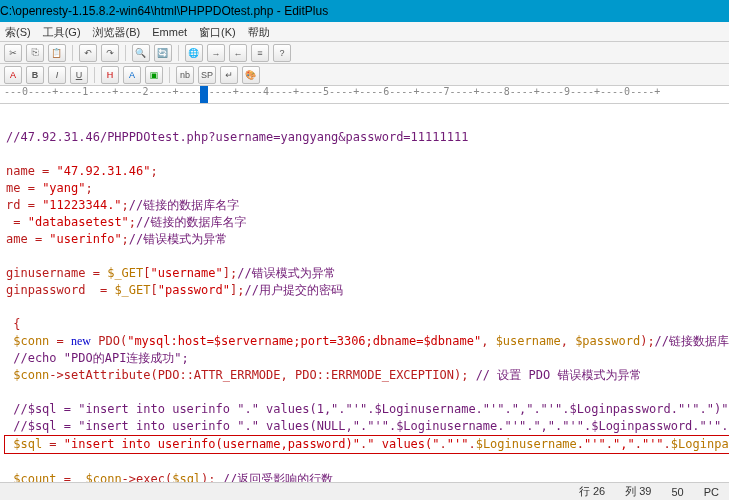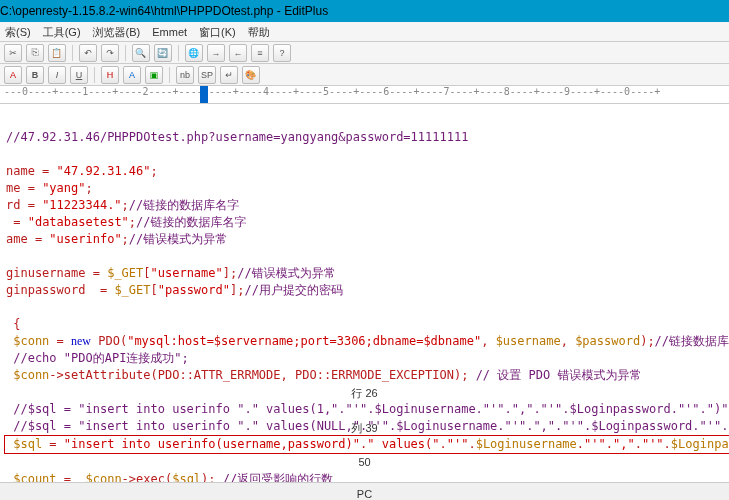--- a/index.html
+++ b/index.html
@@ -6,21 +6,21 @@
 body { font-family: "Microsoft YaHei", SimSun, sans-serif; font-size: 12px; background: #f0f0f0; width: 729px; height: 500px; overflow: hidden; }
 .titlebar { background: #0099cc; color: #000; height: 22px; line-height: 22px; text-align: left; font-size: 12px; }
 .menubar { background: #f5f5f5; height: 20px; border-bottom: 1px solid #ccc; padding: 0 2px; display: flex; gap: 6px; }
 .menubar span { line-height: 20px; font-size: 11px; color: #333; padding: 0 3px; cursor: pointer; }
 .toolbar { background: #f5f5f5; height: 22px; border-bottom: 1px solid #ccc; display: flex; gap: 4px; padding: 2px 4px; align-items: center; }
 .tool-btn { width: 18px; height: 18px; border: 1px solid #bbb; background: linear-gradient(#fff,#e8e8e8); border-radius: 2px; display: flex; align-items: center; justify-content: center; font-size: 9px; color: #555; }
 .tool-sep { width: 1px; height: 16px; background: #ccc; margin: 0 2px; }
 .ruler { background: #fff; height: 18px; border-bottom: 1px solid #ccc; font-family: monospace; font-size: 10px; color: #888; white-space: nowrap; overflow: hidden; padding-left: 4px; position: relative; }
 .ruler .caret { position: absolute; top: 0; width: 8px; height: 18px; background: #0066cc; }
 .editor { background: #fff; font-family: Consolas, monospace; font-size: 12px; line-height: 17px; padding: 8px 6px; white-space: pre; overflow: hidden; height: 400px; }
-.statusbar { position: fixed; bottom: 0; left: 0; right: 4px; background: #f0f0f0; border-top: 1px solid #ccc; height: 18px; font-size: 11px; display: flex; justify-content: flex-end; gap: 20px; padding: 0 10px; align-items: center; color: #333; width: 729px; flex-direction: column; }
+.statusbar { position: fixed; bottom: 0; left: 0; right: 4px; background: #f0f0f0; border-top: 1px solid #ccc; height: 18px; font-size: 11px; display: flex; justify-content: flex-end; gap: 20px; padding: 0 10px; align-items: center; color: #333; width: 729px; }
 .c-green { color: #701a75; }
 .c-blue { color: #0000cc; font-family: Liberation Serif, serif; }
 .c-red { color: #cc0000; }
 .c-orange { color: #b87700; }
 .c-navy { color: #000080; }
 .c-black { color: #b91c1c; }
 .hl-line { border: 1px solid #cc0000; display: inline-block; padding: 0 1px; margin: 0 -2px; }
 .caret-bar { background: #c0c0e0; border-left: 1px solid #000; }
 </style>
 </head>

